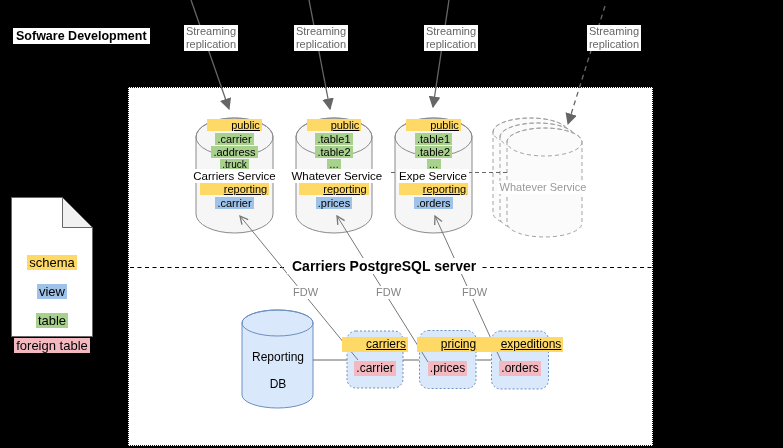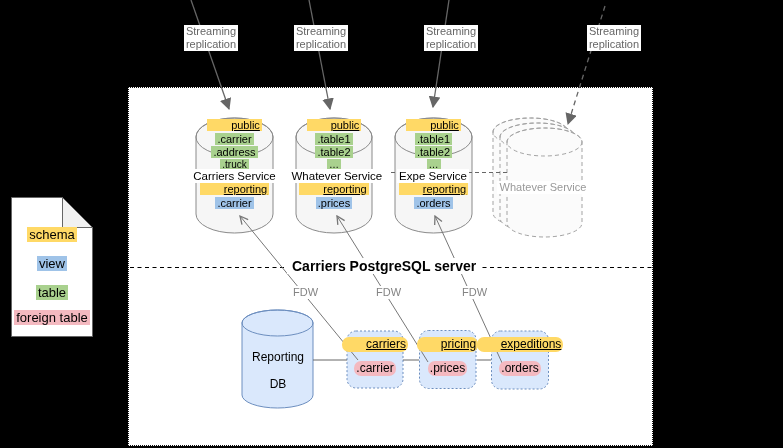--- a/index.html
+++ b/index.html
@@ -17,23 +17,23 @@
   .hl-table{background:#a9d18e;}
   .hl-view{background:#9fc3e8;}
   .hl-foreign{background:#f4b9c0;}
   .cylstack{position:absolute;width:85px;z-index:3;font-size:11px;}
   .cylstack .row{position:absolute;left:0;width:100%;text-align:center;}
   .r-public{top:0;}.r-t1{top:13.5px;}.r-t2{top:27px;}.r-t3{top:40px;font-size:10px;}
   .r-band{top:50px;background:#fff;font-size:11.5px;line-height:14px;white-space:nowrap;}
   .r-reporting{top:64px;}.r-view{top:78px;}
   .boxstack{position:absolute;z-index:3;display:flex;flex-direction:column;align-items:center;
             width:62px;font-size:12px;}
-  .boxstack .chip{line-height:15px;border-radius:7px;}
+  .boxstack .chip{line-height:15px;}
   .boxstack .gap{height:9px;}
-  .legenditem{position:absolute;z-index:3;width:80px;text-align:center;font-size:13px;}
+  .legenditem{position:absolute;z-index:3;width:80px;text-align:center;font-size:13px;margin-top:28px;}
   .fdw{background:#fff;color:#848484;font-size:11px;padding:0 2px;}
   .title{background:#fff;font-weight:bold;font-size:14px;padding:0 5px;white-space:nowrap;}
   .dbtxt{width:68px;text-align:center;font-size:12px;}
   .whatever{width:92px;text-align:center;background:#fff;color:#999;font-size:11px;white-space:nowrap;}
 </style>
 </head>
 <body>
 
 <div class="stage">
 
@@ -102,20 +102,21 @@
       <line x1="605" y1="6" x2="568" y2="124" stroke-dasharray="5,4" marker-end="url(#ah-solid)"></line>
     </g>
 
     <g stroke="#777" stroke-width="1">
       <line x1="358" y1="360" x2="240" y2="216" marker-end="url(#ah-open)"></line>
       <line x1="428" y1="362" x2="337" y2="216" marker-end="url(#ah-open)"></line>
       <line x1="503" y1="365" x2="435" y2="216" marker-end="url(#ah-open)"></line>
     </g>
   </svg>
 
+  <div class="txt ctx" style="left:13px;top:28px;">Sofware Development</div>
 
   <div class="txt strm" style="left:184px;top:25px;">Streaming replication</div>
   <div class="txt strm" style="left:294px;top:25px;">Streaming replication</div>
   <div class="txt strm" style="left:424px;top:25px;">Streaming replication</div>
   <div class="txt strm" style="left:587px;top:25px;">Streaming replication</div>
 
   <div class="legenditem" style="left:12px;top:227px;">
     <span class="chip hl-schema-p">schema</span></div>
   <div class="legenditem" style="left:12px;top:256px;">
     <span class="chip hl-view">view</span></div>

